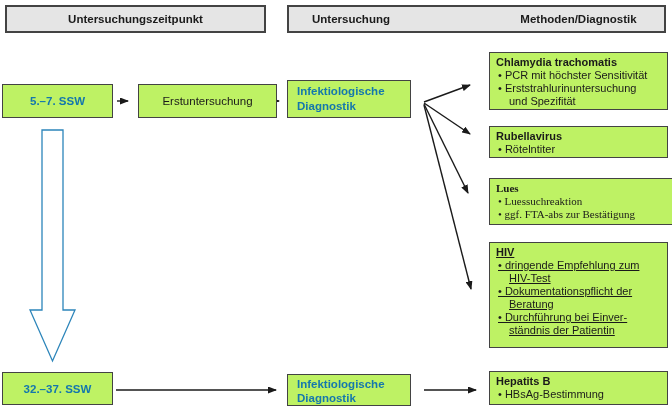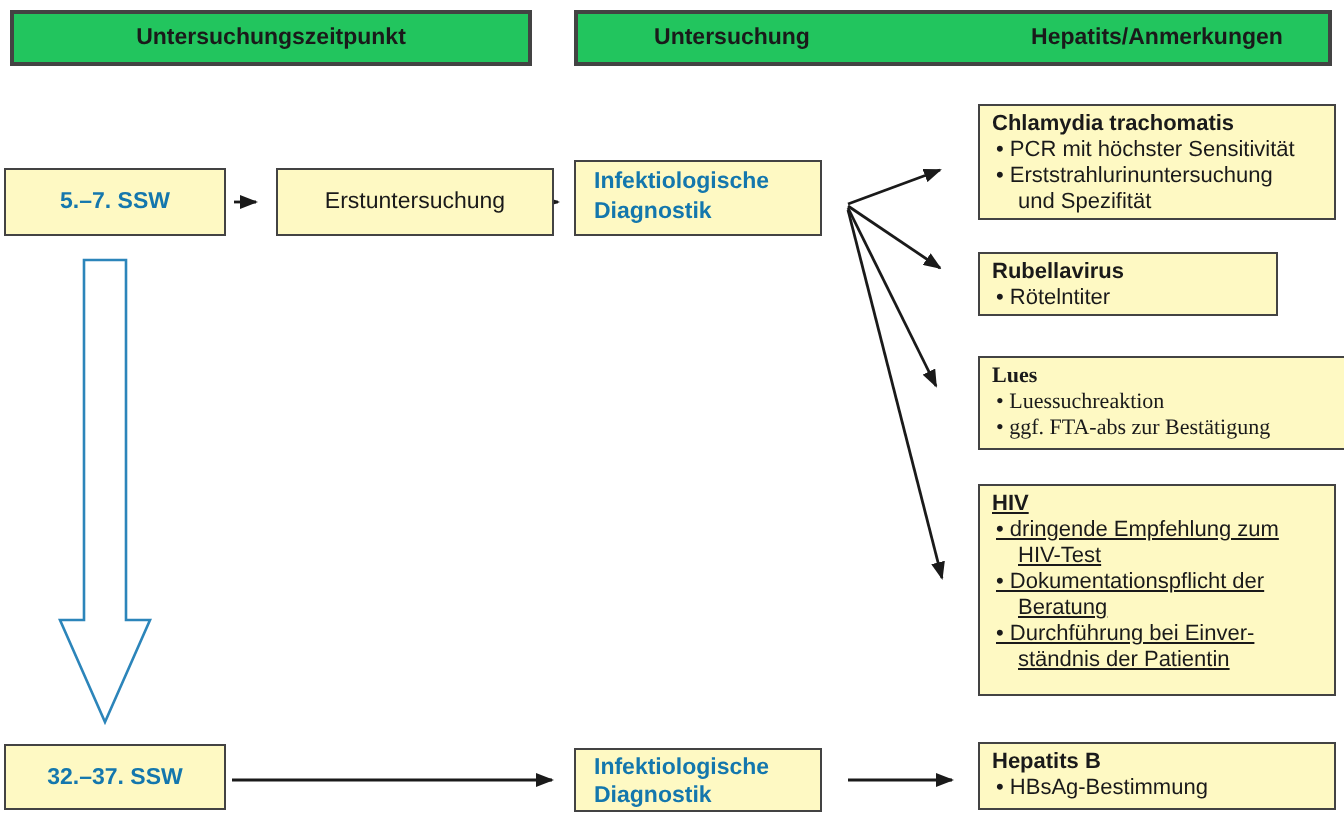--- a/index.html
+++ b/index.html
@@ -2,26 +2,26 @@
 <html><head>
 <meta charset="utf-8">
 <style>
   html,body{margin:0;padding:0;background:#fff;}
   #canvas{
     position:relative;width:672px;height:407px;background:#ffffff;overflow:hidden;
     font-family:"Liberation Sans","DejaVu Sans",sans-serif;color:#1a1a1a;
   }
   #arrow-layer{position:absolute;left:0;top:0;width:672px;height:407px;}
   .hdr{
-    position:absolute;box-sizing:border-box;background:#22c55e;border:2px solid #434343;
+    position:absolute;box-sizing:border-box;background:#e5e5e5;border:2px solid #434343;
     font-weight:bold;font-size:11.5px;
   }
   .hdr-label{position:absolute;top:0;height:24px;line-height:24px;text-align:center;}
   .box{
-    position:absolute;box-sizing:border-box;background:#fef9c3;border:1.5px solid #434343;
+    position:absolute;box-sizing:border-box;background:#bef264;border:1.5px solid #434343;
     font-size:11.5px;
   }
   .center-text{display:flex;align-items:center;justify-content:center;text-align:center;}
   .blue{color:#1477ad;font-weight:bold;}
   .two-line{padding:3px 4px 16px 9px;line-height:15px;font-size:11.5px;}
   .method{padding:3px 5px 0 6px;font-size:11px;line-height:13px;}
   .method .m-title{font-weight:bold;display:block;}
   .method .m-line{display:block;padding-left:2px;}
   .method .m-cont{display:block;padding-left:13px;}
 </style>
@@ -48,38 +48,38 @@
     <line x1="116" y1="390" x2="276" y2="390" stroke="#1a1a1a" stroke-width="1.4" marker-end="url(#ah)"></line>
     <line x1="424" y1="390" x2="476" y2="390" stroke="#1a1a1a" stroke-width="1.4" marker-end="url(#ah)"></line>
 
     <path d="M42,130 L63,130 L63,310 L75,310 L52.5,361 L30,310 L42,310 Z" fill="#ffffff" stroke="#2c85ba" stroke-width="1.3" stroke-linejoin="miter"></path>
   </svg>
 
   <div class="hdr" style="left:5px;top:5px;width:261px;height:28px;">
     <span class="hdr-label" style="left:0;width:257px;">Untersuchungszeitpunkt</span>
   </div>
   <div class="hdr" style="left:287px;top:5px;width:379px;height:28px;">
-    <span class="hdr-label" style="left:0;width:124px;padding-left:15px;">Untersuchung</span>
-    <span class="hdr-label" style="left:200px;width:179px;">Hepatits/Anmerkungen</span>
+    <span class="hdr-label" style="left:0;width:124px;">Untersuchung</span>
+    <span class="hdr-label" style="left:200px;width:179px;">Methoden/Diagnostik</span>
   </div>
 
   <div class="box center-text blue" style="left:2px;top:84px;width:111px;height:34px;">5.–7. SSW</div>
 
   <div class="box center-text" style="left:138px;top:84px;width:139px;height:34px;">Erstuntersuchung</div>
 
   <div class="box two-line blue" style="left:287px;top:80px;width:124px;height:38px;">Infektiologische Diagnostik</div>
 
   <div class="box method" style="left:489px;top:52px;width:179px;height:58px;">
       <span class="m-title">Chlamydia trachomatis</span>
       <span class="m-line">• PCR mit höchster Sensitivität</span>
       <span class="m-line">• Erststrahlurinuntersuchung</span>
       <span class="m-cont">und Spezifität</span>
     </div>
 
-  <div class="box method" style="left:489px;top:126px;width:150px;height:32px;">
+  <div class="box method" style="left:489px;top:126px;width:179px;height:32px;">
       <span class="m-title">Rubellavirus</span>
       <span class="m-line">• Rötelntiter</span>
     </div>
 
   <div class="box method" style="left:489px;top:178px;width:213px;height:47px;font-family:Liberation Serif, serif;">
       <span class="m-title">Lues</span>
       <span class="m-line">• Luessuchreaktion</span>
       <span class="m-line">• ggf. FTA-abs zur Bestätigung</span>
     </div>
 

